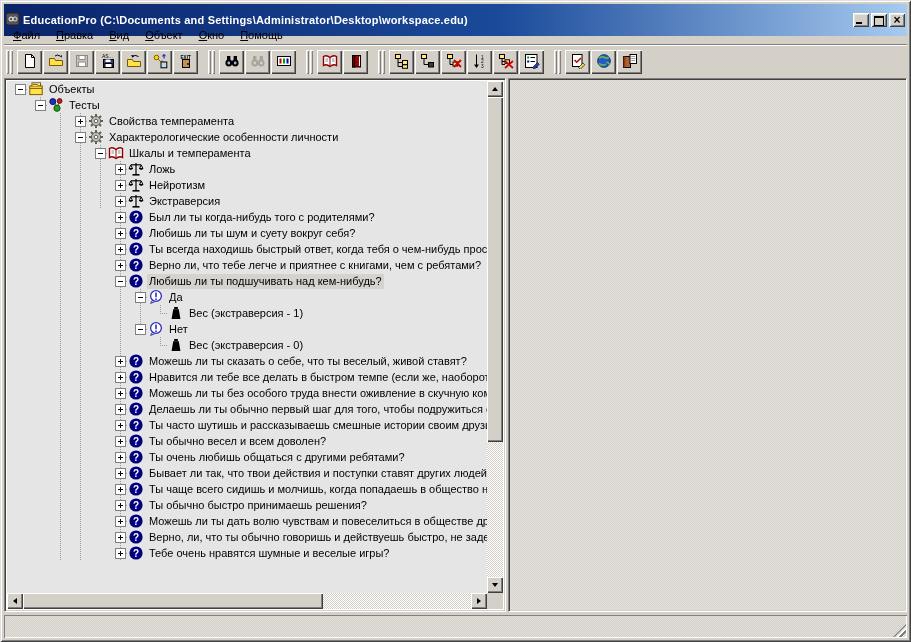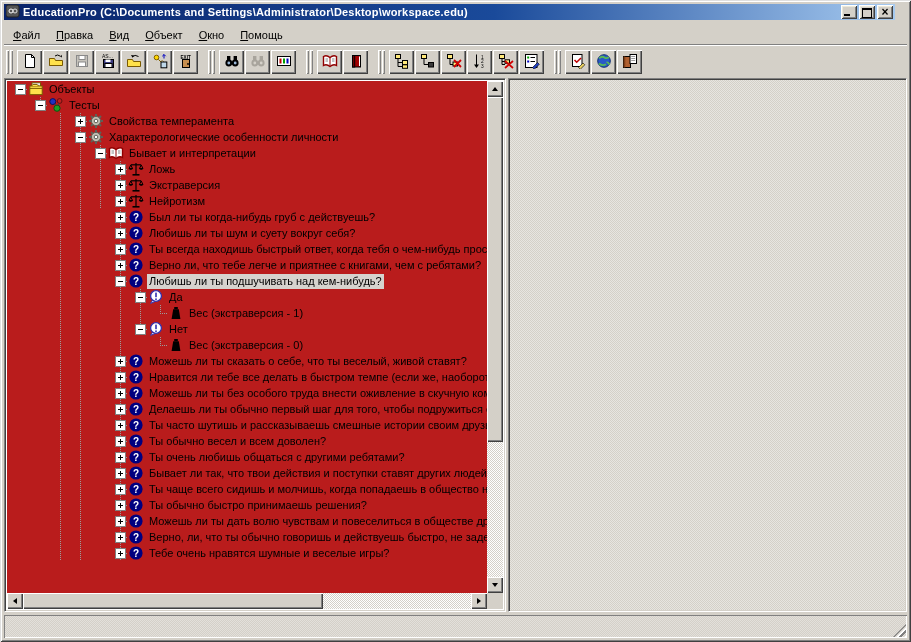--- a/index.html
+++ b/index.html
@@ -1,21 +1,21 @@
 <!DOCTYPE html>
 <html><head>
 <meta charset="utf-8">
 <style>
   html,body{margin:0;padding:0}
   body{width:911px;height:642px;position:relative;background:#D4D0C8;
        font-family:"Liberation Sans",sans-serif;font-size:11px;color:#000;overflow:hidden}
   .window{position:absolute;inset:0;background:#D4D0C8;
           box-shadow:inset 1px 1px 0 #DFDFDF,inset -1px -1px 0 #404040,inset 2px 2px 0 #fff,inset -2px -2px 0 #808080}
   
-  .titlebar{position:absolute;left:4px;top:4px;right:16px;height:16px;
+  .titlebar{position:absolute;left:4px;top:4px;right:4px;height:32px;
             background:linear-gradient(90deg,#0A246A 0%,#1A4A9A 55%,#A6CAF0 100%);
             display:flex;align-items:center;padding:0 2px;color:#fff;font-weight:bold;white-space:nowrap;overflow:hidden}
   .titlebar .icon{margin-right:3px}
   .title-text{flex:1;overflow:hidden;text-overflow:clip;font-size:11px;letter-spacing:.2px}
   .caption-btns{display:flex;gap:0;margin-left:4px}
   .cap{width:16px;height:14px;background:#D4D0C8;margin-left:2px;position:relative;
        box-shadow:inset 1px 1px 0 #fff,inset -1px -1px 0 #404040,inset 2px 2px 0 #ECE9D8,inset -2px -2px 0 #808080;
        display:flex;align-items:center;justify-content:center;font-size:10px;color:#000}
   .cap.min::after{content:"";position:absolute;left:3px;bottom:3px;width:6px;height:2px;background:#000}
   .cap.max::after{content:"";position:absolute;left:3px;top:3px;width:8px;height:7px;border:1px solid #000;border-top-width:2px}
@@ -37,21 +37,21 @@
   
   .tree-panel{position:absolute;left:4px;top:78px;width:500px;bottom:30px;background:#fff;
               border:1px solid #808080;border-right-color:#fff;border-bottom-color:#fff;
               box-shadow:inset 1px 1px 0 #404040,inset -1px -1px 0 #D4D0C8}
   .content-panel{position:absolute;left:508px;top:78px;right:4px;bottom:30px;background:#D4D0C8;
               border:1px solid #808080;border-right-color:#fff;border-bottom-color:#fff;
               box-shadow:inset 1px 1px 0 #404040,inset -1px -1px 0 #D4D0C8;
               background-image:linear-gradient(45deg,rgba(255,255,255,.45) 25%,transparent 25%,transparent 75%,rgba(255,255,255,.45) 75%),
                                linear-gradient(45deg,rgba(255,255,255,.45) 25%,transparent 25%,transparent 75%,rgba(255,255,255,.45) 75%);
               background-size:2px 2px;background-position:0 0,1px 1px}
-  .tree-rows{position:absolute;left:2px;top:2px;right:18px;bottom:18px;overflow:hidden;background:#b91c1c}
+  .tree-rows{position:absolute;left:2px;top:2px;right:18px;bottom:18px;overflow:hidden;background:#e5e5e5}
   .trow{height:16px;display:flex;align-items:center;position:relative;white-space:nowrap}
   .cell{width:20px;height:16px;position:relative;flex:none}
   .vline{position:absolute;left:13px;top:0;bottom:0;width:1px;
          background-image:repeating-linear-gradient(to bottom,#9C9C9C 0 1px,transparent 1px 2px)}
   .vline.half-top{bottom:8px}
   .vline.half-bottom{top:8px}
   .hline{position:absolute;left:13px;right:-1px;top:8px;height:1px;
          background-image:repeating-linear-gradient(to right,#9C9C9C 0 1px,transparent 1px 2px)}
   .expander{position:absolute;left:8px;top:3px;width:9px;height:9px;background:#fff;border:1px solid #808080;z-index:2}
   .expander::before{content:"";position:absolute;left:2px;top:4px;width:5px;height:1px;background:#000}
@@ -403,21 +403,21 @@
             <span class="hline"></span>
             <span class="expander minus"></span>
           </span>
           <span class="ticon">
             <svg viewBox="0 0 16 16">
               <path d="M1.5 3.5c2.2-1.2 4.3-.8 6.5 1 2.2-1.8 4.3-2.2 6.5-1v9c-2.2-1.2-4.3-.8-6.5 1-2.2-1.8-4.3-2.2-6.5-1z" fill="#fff" stroke="#900000" stroke-width="1.4"></path>
               <path d="M8 4.5v8.5" stroke="#900000"></path>
               <path d="M3.5 6h2.5M3.5 8h2.5M10 6h2.5M10 8h2.5" stroke="#888"></path>
             </svg>
           </span>
-          <span class="tlabel">Бывает и интерпретации</span>
+          <span class="tlabel">Шкалы и темперамента</span>
         </div>
         <div class="trow">
           <span class="cell"></span>
           <span class="cell"></span>
           <span class="cell">
             <span class="vline"></span>
           </span>
           <span class="cell">
             <span class="vline"></span>
           </span>
@@ -448,86 +448,86 @@
             <span class="vline"></span>
           </span>
           <span class="cell">
             <span class="vline"></span>
           </span>
           <span class="cell">
             <span class="vline"></span>
           </span>
           <span class="cell">
             <span class="vline half-top"></span>
-            <span class="vline half-bottom"></span>
             <span class="hline"></span>
             <span class="expander plus"></span>
           </span>
           <span class="ticon">
             <svg viewBox="0 0 16 16">
               <path d="M8 2v11" stroke="#000" stroke-width="1.2"></path>
               <path d="M2.8 3.8h10.4" stroke="#000" stroke-width="1.2"></path>
               <path d="M2.8 4L1 7.6h3.6zM13.2 4l-1.8 3.6H15z" fill="none" stroke="#000"></path>
               <path d="M1 7.6q1.8 1.6 3.6 0M11.4 7.6q1.8 1.6 3.6 0" fill="#000" stroke="#000"></path>
               <path d="M4.5 13.8h7" stroke="#000" stroke-width="1.6"></path>
             </svg>
           </span>
-          <span class="tlabel">Экстраверсия</span>
-        </div>
-        <div class="trow">
-          <span class="cell"></span>
-          <span class="cell"></span>
-          <span class="cell">
-            <span class="vline"></span>
-          </span>
-          <span class="cell">
-            <span class="vline"></span>
-          </span>
-          <span class="cell">
-            <span class="vline"></span>
-          </span>
-          <span class="cell">
-            <span class="vline half-top"></span>
+          <span class="tlabel">Нейротизм</span>
+        </div>
+        <div class="trow">
+          <span class="cell"></span>
+          <span class="cell"></span>
+          <span class="cell">
+            <span class="vline"></span>
+          </span>
+          <span class="cell">
+            <span class="vline"></span>
+          </span>
+          <span class="cell">
+            <span class="vline"></span>
+          </span>
+          <span class="cell">
+            <span class="vline half-top"></span>
+            <span class="vline half-bottom"></span>
             <span class="hline"></span>
             <span class="expander plus"></span>
           </span>
           <span class="ticon">
             <svg viewBox="0 0 16 16">
               <path d="M8 2v11" stroke="#000" stroke-width="1.2"></path>
               <path d="M2.8 3.8h10.4" stroke="#000" stroke-width="1.2"></path>
               <path d="M2.8 4L1 7.6h3.6zM13.2 4l-1.8 3.6H15z" fill="none" stroke="#000"></path>
               <path d="M1 7.6q1.8 1.6 3.6 0M11.4 7.6q1.8 1.6 3.6 0" fill="#000" stroke="#000"></path>
               <path d="M4.5 13.8h7" stroke="#000" stroke-width="1.6"></path>
             </svg>
           </span>
-          <span class="tlabel">Нейротизм</span>
-        </div>
-        <div class="trow">
-          <span class="cell"></span>
-          <span class="cell"></span>
-          <span class="cell">
-            <span class="vline"></span>
-          </span>
-          <span class="cell">
-            <span class="vline"></span>
-          </span>
-          <span class="cell"></span>
-          <span class="cell">
-            <span class="vline half-top"></span>
-            <span class="vline half-bottom"></span>
-            <span class="hline"></span>
-            <span class="expander plus"></span>
-          </span>
-          <span class="ticon">
-            <svg viewBox="0 0 16 16">
-              <circle cx="8" cy="8" r="6.6" fill="#000080"></circle>
-              <text x="8" y="11.6" text-anchor="middle" font-size="10" font-weight="bold" fill="#fff" font-family="Liberation Sans">?</text>
-            </svg>
-          </span>
-          <span class="tlabel">Был ли ты когда-нибудь груб с действуешь?</span>
+          <span class="tlabel">Экстраверсия</span>
+        </div>
+        <div class="trow">
+          <span class="cell"></span>
+          <span class="cell"></span>
+          <span class="cell">
+            <span class="vline"></span>
+          </span>
+          <span class="cell">
+            <span class="vline"></span>
+          </span>
+          <span class="cell"></span>
+          <span class="cell">
+            <span class="vline half-top"></span>
+            <span class="vline half-bottom"></span>
+            <span class="hline"></span>
+            <span class="expander plus"></span>
+          </span>
+          <span class="ticon">
+            <svg viewBox="0 0 16 16">
+              <circle cx="8" cy="8" r="6.6" fill="#000080"></circle>
+              <text x="8" y="11.6" text-anchor="middle" font-size="10" font-weight="bold" fill="#fff" font-family="Liberation Sans">?</text>
+            </svg>
+          </span>
+          <span class="tlabel">Был ли ты когда-нибудь того с родителями?</span>
         </div>
         <div class="trow">
           <span class="cell"></span>
           <span class="cell"></span>
           <span class="cell">
             <span class="vline"></span>
           </span>
           <span class="cell">
             <span class="vline"></span>
           </span>

